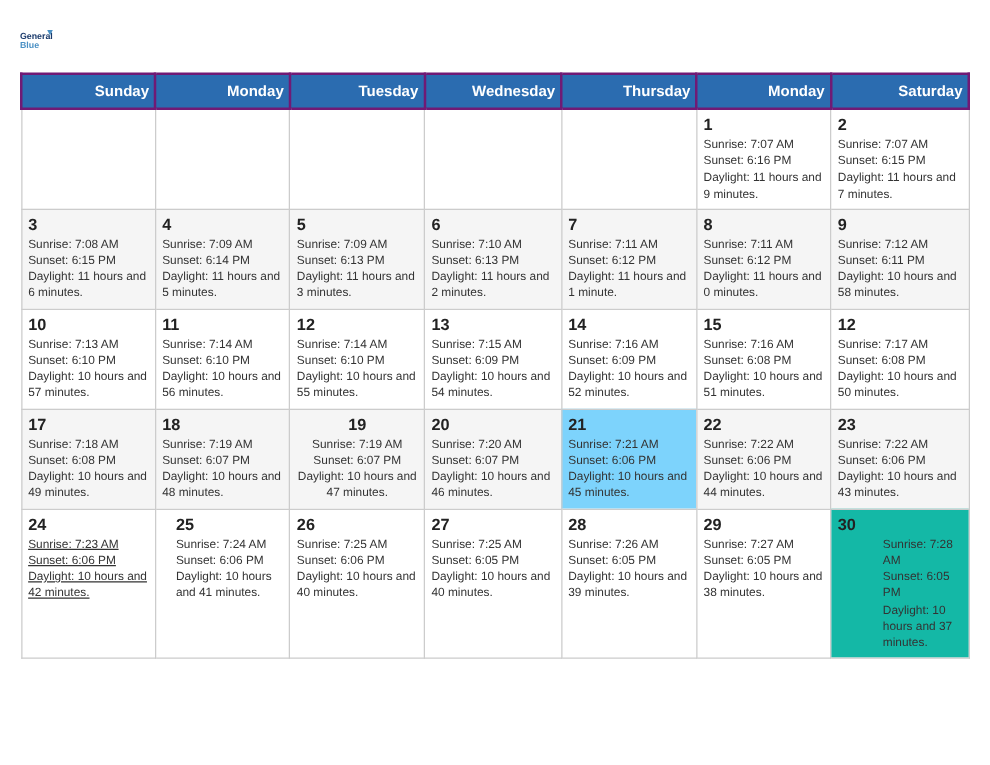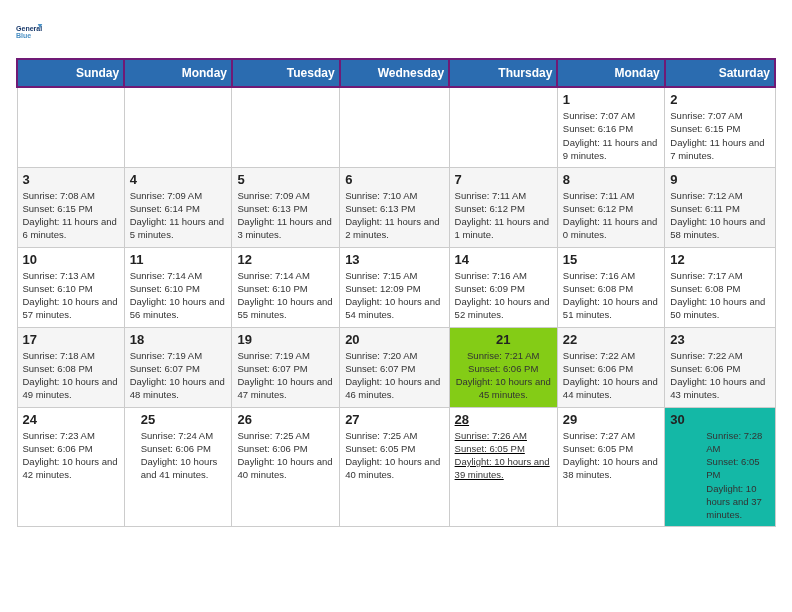--- a/index.html
+++ b/index.html
@@ -189,21 +189,21 @@
         </td>
         <td style="background: rgb(255, 255, 255);">
           <span class="day-num">12</span>
           <div class="day-info" style="white-space: pre-line;">Sunrise: 7:14 AM
 Sunset: 6:10 PM
 Daylight: 10 hours and 55 minutes.</div>
         </td>
         <td style="background: rgb(255, 255, 255); margin-left: 40px;">
           <span class="day-num">13</span>
           <div class="day-info" style="white-space: pre-line;">Sunrise: 7:15 AM
-Sunset: 12:09 PM
+Sunset: 6:09 PM
 Daylight: 10 hours and 54 minutes.</div>
         </td>
         <td style="background: rgb(255, 255, 255);">
           <span class="day-num">14</span>
           <div class="day-info" style="white-space: pre-line;">Sunrise: 7:16 AM
 Sunset: 6:09 PM
 Daylight: 10 hours and 52 minutes.</div>
         </td>
         <td style="background: rgb(255, 255, 255);">
           <span class="day-num">15</span>
@@ -224,33 +224,33 @@
           <div class="day-info" style="white-space: pre-line;">Sunrise: 7:18 AM
 Sunset: 6:08 PM
 Daylight: 10 hours and 49 minutes.</div>
         </td>
         <td style="background: rgb(245, 245, 245);">
           <span class="day-num">18</span>
           <div class="day-info" style="white-space: pre-line;">Sunrise: 7:19 AM
 Sunset: 6:07 PM
 Daylight: 10 hours and 48 minutes.</div>
         </td>
-        <td style="background: rgb(245, 245, 245);">
+        <td style="background: rgb(245, 245, 245); text-align: center;">
           <span class="day-num">19</span>
           <div class="day-info" style="white-space: pre-line;">Sunrise: 7:19 AM
 Sunset: 6:07 PM
 Daylight: 10 hours and 47 minutes.</div>
         </td>
         <td style="background: rgb(245, 245, 245);">
           <span class="day-num">20</span>
           <div class="day-info" style="white-space: pre-line;">Sunrise: 7:20 AM
 Sunset: 6:07 PM
 Daylight: 10 hours and 46 minutes.</div>
         </td>
-        <td style="background: #84cc16; text-align: center;">
+        <td style="background: #7dd3fc;">
           <span class="day-num">21</span>
           <div class="day-info" style="white-space: pre-line;">Sunrise: 7:21 AM
 Sunset: 6:06 PM
 Daylight: 10 hours and 45 minutes.</div>
         </td>
         <td style="background: rgb(245, 245, 245);">
           <span class="day-num">22</span>
           <div class="day-info" style="white-space: pre-line;">Sunrise: 7:22 AM
 Sunset: 6:06 PM
 Daylight: 10 hours and 44 minutes.</div>
@@ -258,21 +258,21 @@
         <td style="background: rgb(245, 245, 245);">
           <span class="day-num">23</span>
           <div class="day-info" style="white-space: pre-line;">Sunrise: 7:22 AM
 Sunset: 6:06 PM
 Daylight: 10 hours and 43 minutes.</div>
         </td>
       </tr>
       <tr>
         <td style="background: rgb(255, 255, 255);">
           <span class="day-num">24</span>
-          <div class="day-info" style="white-space: pre-line;">Sunrise: 7:23 AM
+          <div class="day-info" style="white-space: pre-line; text-decoration: underline;">Sunrise: 7:23 AM
 Sunset: 6:06 PM
 Daylight: 10 hours and 42 minutes.</div>
         </td>
         <td style="background: rgb(255, 255, 255); padding-left: 16px;">
           <span class="day-num">25</span>
           <div class="day-info" style="white-space: pre-line;">Sunrise: 7:24 AM
 Sunset: 6:06 PM
 Daylight: 10 hours and 41 minutes.</div>
         </td>
         <td style="background: rgb(255, 255, 255);">
@@ -280,21 +280,21 @@
           <div class="day-info" style="white-space: pre-line;">Sunrise: 7:25 AM
 Sunset: 6:06 PM
 Daylight: 10 hours and 40 minutes.</div>
         </td>
         <td style="background: rgb(255, 255, 255);">
           <span class="day-num">27</span>
           <div class="day-info" style="white-space: pre-line;">Sunrise: 7:25 AM
 Sunset: 6:05 PM
 Daylight: 10 hours and 40 minutes.</div>
         </td>
-        <td style="background: rgb(255, 255, 255); text-decoration: underline;">
+        <td style="background: rgb(255, 255, 255);">
           <span class="day-num">28</span>
           <div class="day-info" style="white-space: pre-line;">Sunrise: 7:26 AM
 Sunset: 6:05 PM
 Daylight: 10 hours and 39 minutes.</div>
         </td>
         <td style="background: rgb(255, 255, 255);">
           <span class="day-num">29</span>
           <div class="day-info" style="white-space: pre-line;">Sunrise: 7:27 AM
 Sunset: 6:05 PM
 Daylight: 10 hours and 38 minutes.</div>

